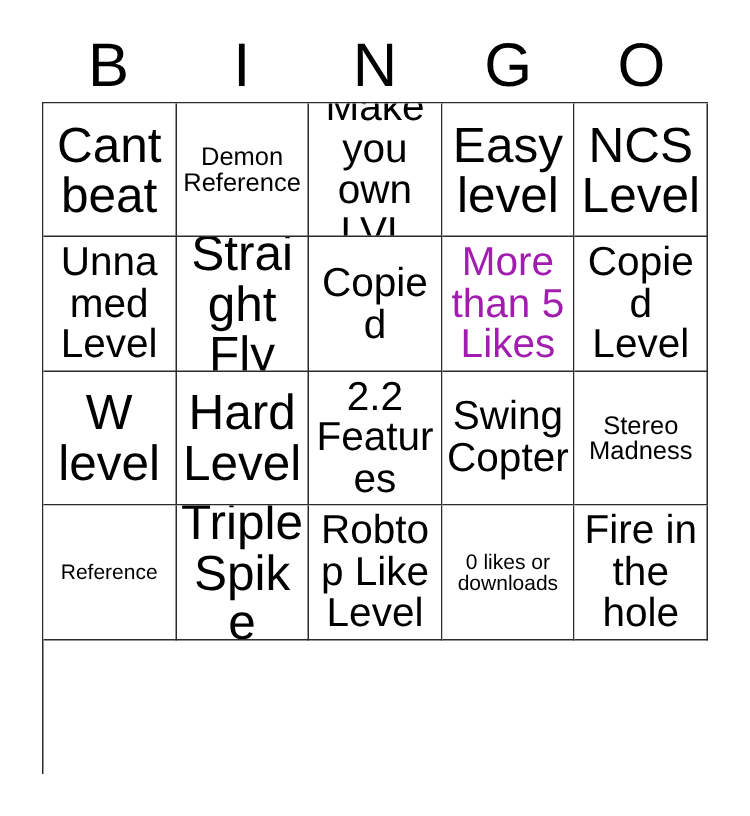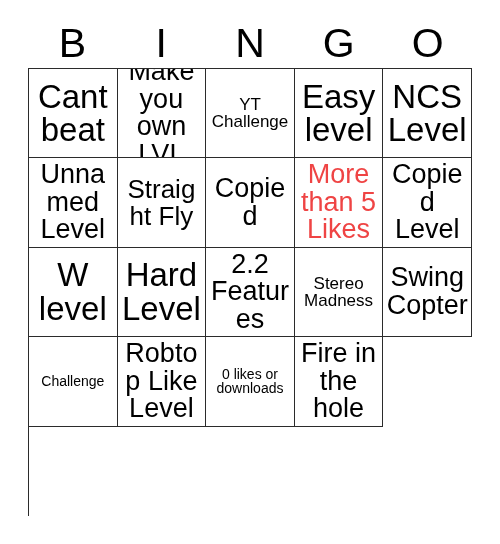--- a/index.html
+++ b/index.html
@@ -75,49 +75,49 @@
     display: block;
     width: 100%;
     color: #000000;
     line-height: 1.02;
     word-wrap: break-word;
     hyphens: none;
   }
 
   
   .sz-xl  { font-size: 33px; }
-  .sz-lg  { font-size: 26px; }
+  .sz-lg  { font-size: 33px; }
   .sz-md  { font-size: 27px; }
   .sz-sm  { font-size: 17px; }
   .sz-xs  { font-size: 14px; }
 
-  .marked .cell-text { color: #ef4444; }
+  .marked .cell-text { color: #a21caf; }
 </style>
 </head>
 <body>
 
 <div id="bingo-card">
 
   <div id="bingo-header">
     <div class="header-letter">B</div>
     <div class="header-letter">I</div>
     <div class="header-letter">N</div>
     <div class="header-letter">G</div>
     <div class="header-letter">O</div>
   </div>
 
   <div id="bingo-grid">
       <div class="bingo-cell">
         <span class="cell-text sz-xl">Cant beat</span>
       </div>
       <div class="bingo-cell">
-        <span class="cell-text sz-md">Make you own LVL</span>
+        <span class="cell-text sz-sm">Demon Reference</span>
       </div>
       <div class="bingo-cell">
-        <span class="cell-text sz-sm">YT Challenge</span>
+        <span class="cell-text sz-md">Make you own LVL</span>
       </div>
       <div class="bingo-cell">
         <span class="cell-text sz-xl">Easy level</span>
       </div>
       <div class="bingo-cell">
         <span class="cell-text sz-xl">NCS Level</span>
       </div>
       <div class="bingo-cell">
         <span class="cell-text sz-md">Unnamed Level</span>
       </div>
@@ -136,27 +136,30 @@
       <div class="bingo-cell">
         <span class="cell-text sz-xl">W level</span>
       </div>
       <div class="bingo-cell">
         <span class="cell-text sz-xl">Hard Level</span>
       </div>
       <div class="bingo-cell">
         <span class="cell-text sz-md">2.2 Features</span>
       </div>
       <div class="bingo-cell">
+        <span class="cell-text sz-md">Swing Copter</span>
+      </div>
+      <div class="bingo-cell">
         <span class="cell-text sz-sm">Stereo Madness</span>
       </div>
       <div class="bingo-cell">
-        <span class="cell-text sz-md">Swing Copter</span>
+        <span class="cell-text sz-xs">Reference</span>
       </div>
       <div class="bingo-cell">
-        <span class="cell-text sz-xs">Challenge</span>
+        <span class="cell-text sz-xl">Triple Spike</span>
       </div>
       <div class="bingo-cell">
         <span class="cell-text sz-md">Robtop Like Level</span>
       </div>
       <div class="bingo-cell">
         <span class="cell-text sz-xs">0 likes or downloads</span>
       </div>
       <div class="bingo-cell">
         <span class="cell-text sz-md">Fire in the hole</span>
       </div>

